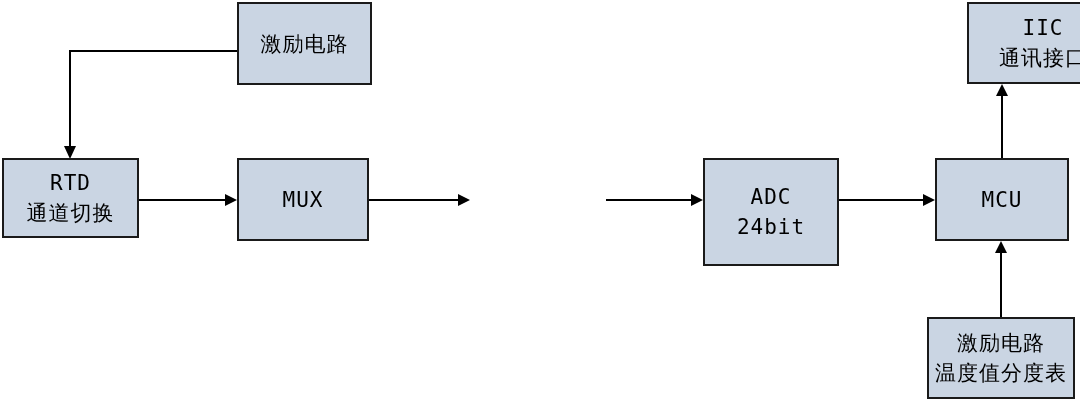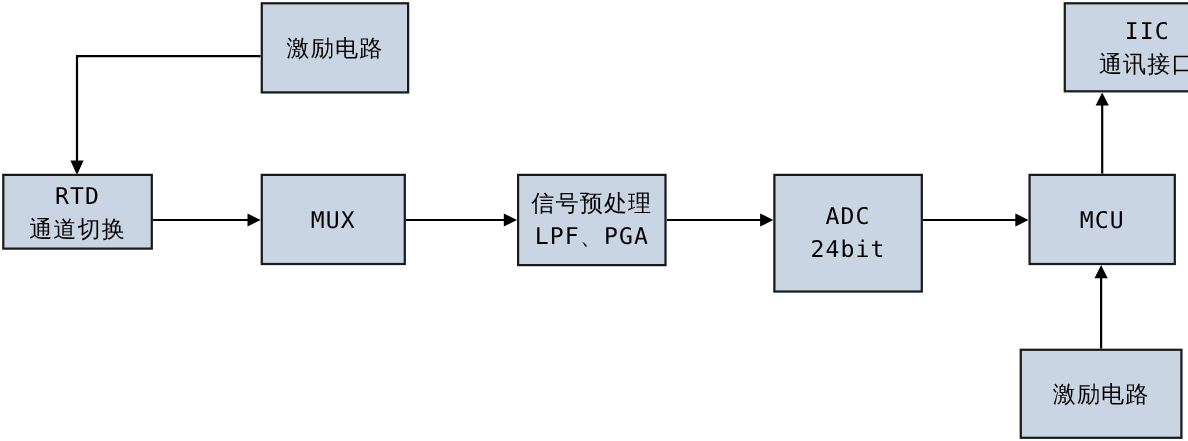--- a/index.html
+++ b/index.html
@@ -85,45 +85,42 @@
     <g>
       <line x1="1001" y1="317" x2="1001" y2="252"></line>
       <polygon points="1001,241 995,253 1007,253"></polygon>
     </g>
   </svg>
 
   <div class="node" style="left:237px;top:2px;width:135px;height:83px">
     <div class="nl">激励电路</div>
   </div>
 
-  <div class="node" style="left:2px;top:158px;width:137px;height:69px">
+  <div class="node" style="left:2px;top:158px;width:137px;height:80px">
     <div class="nl">RTD</div>
     <div class="nl">通道切换</div>
   </div>
 
   <div class="node" style="left:237px;top:158px;width:132px;height:83px">
     <div class="nl">MUX</div>
   </div>
 
-  <div class="node" style="left:470px;top:158px;width:136px;height:84px">
-    <div class="nl">信号预处理</div>
-    <div class="nl">LPF、PGA</div>
-  </div>
 
   <div class="node" style="left:703px;top:158px;width:136px;height:108px">
     <div class="nl">ADC</div>
     <div class="nl">24bit</div>
   </div>
 
   <div class="node" style="left:935px;top:158px;width:134px;height:83px">
     <div class="nl">MCU</div>
   </div>
 
   <div class="node" style="left:967px;top:2px;width:152px;height:82px">
     <div class="nl">IIC</div>
     <div class="nl">通讯接口</div>
   </div>
 
   <div class="node" style="left:927px;top:317px;width:148px;height:82px">
     <div class="nl">激励电路</div>
+    <div class="nl">温度值分度表</div>
   </div>
 
 </div>
 
 </body></html>

